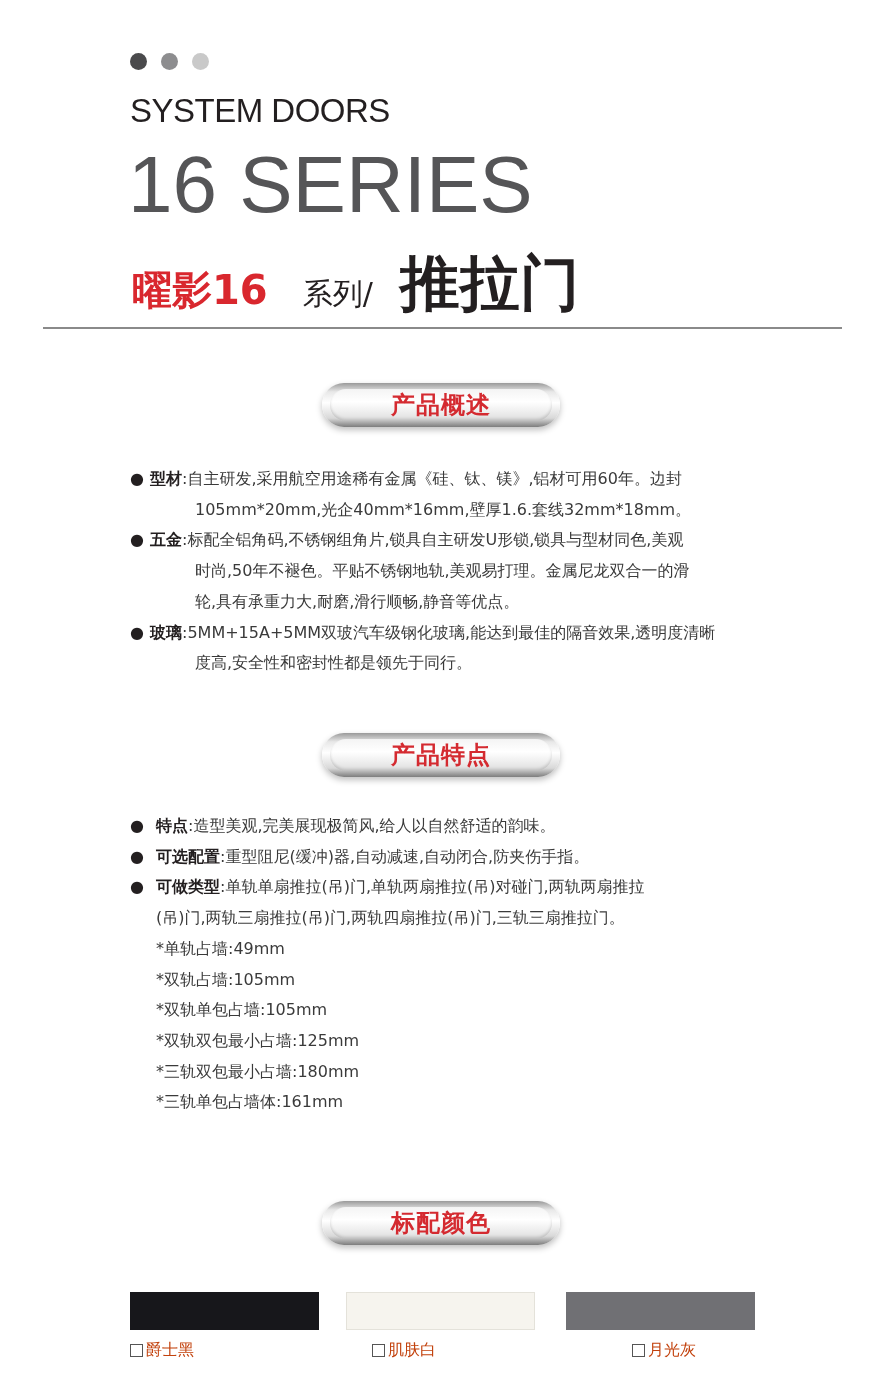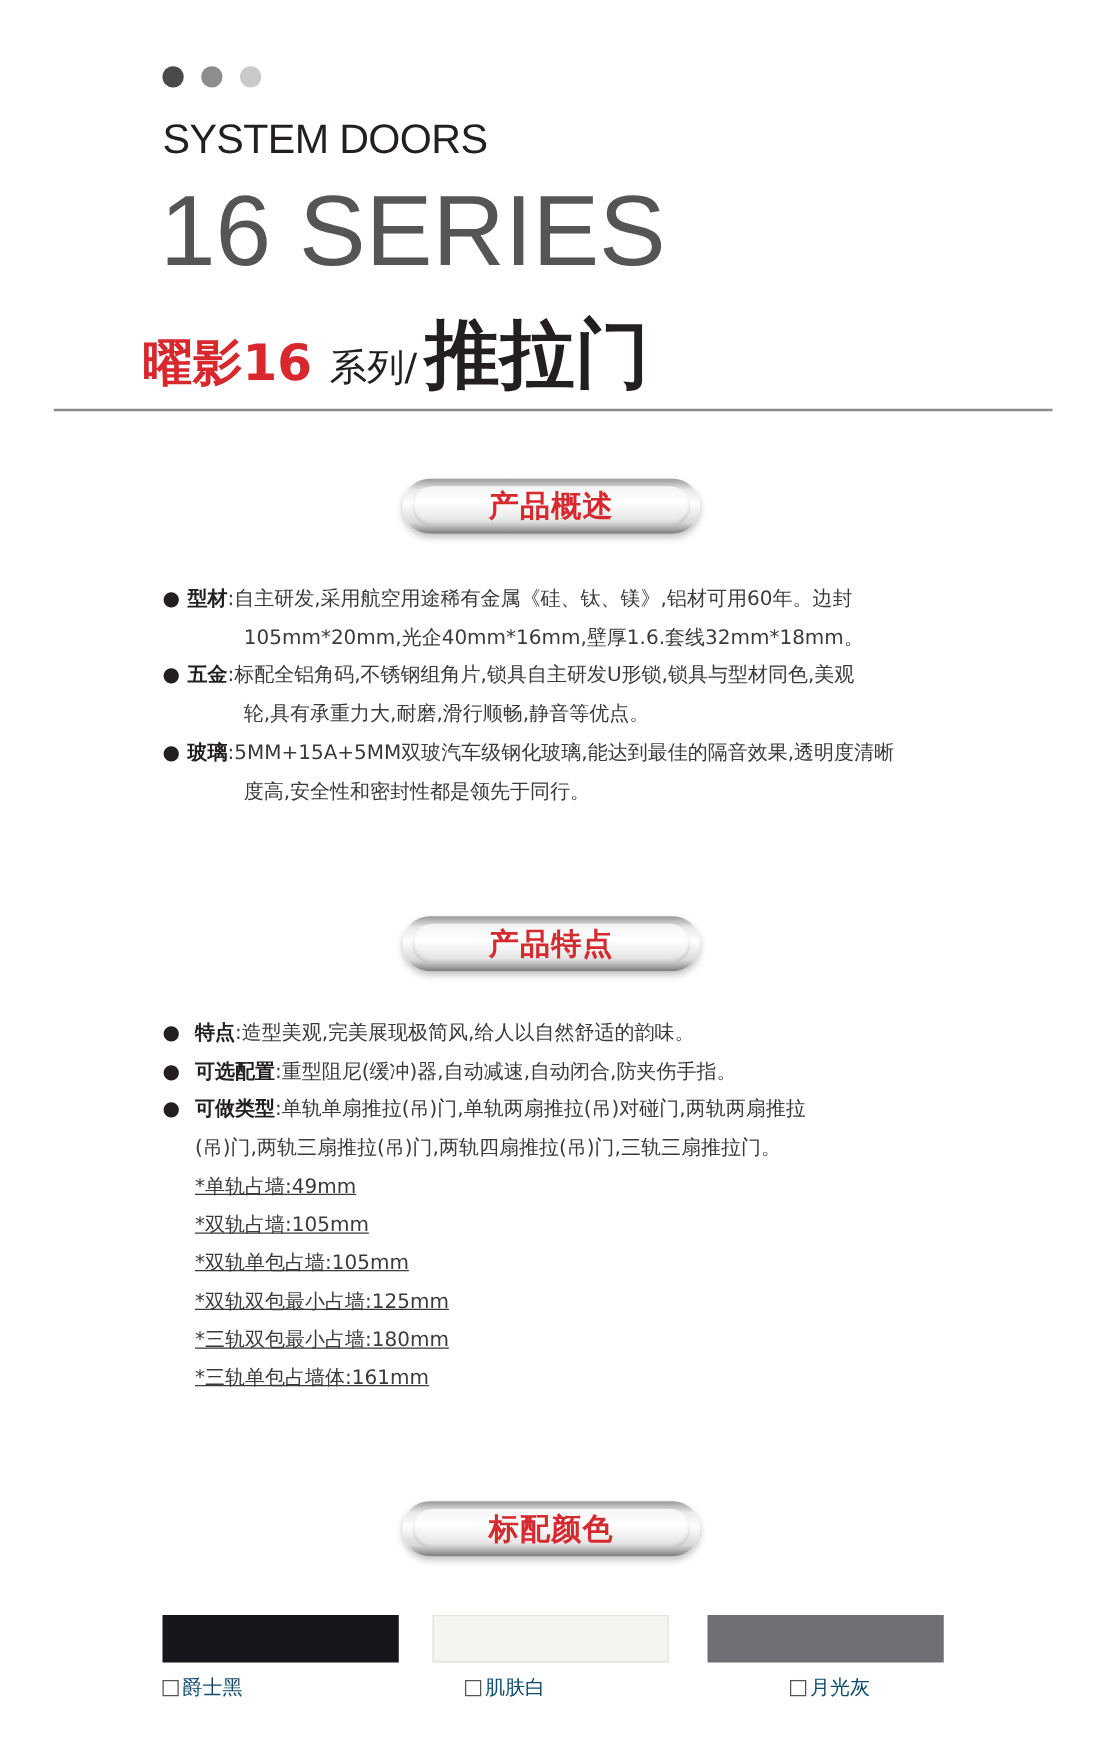--- a/index.html
+++ b/index.html
@@ -5,21 +5,21 @@
   html, body { margin: 0; padding: 0; }
   body {
     width: 885px; height: 1399px; background: #ffffff; position: relative; overflow: hidden;
     font-family: "DejaVu Sans", "Liberation Sans", sans-serif; color: #333333;
   }
   .abs { position: absolute; }
   .dots { left: 130px; top: 53px; display: flex; gap: 14px; }
   .dot { width: 17px; height: 17px; border-radius: 50%; }
   .eyebrow { left: 130px; top: 92px; font-family: "Liberation Sans", sans-serif; font-size: 33px; color: #231f20; letter-spacing: -0.5px; }
   .big-title { left: 128px; top: 140px; font-family: "Liberation Sans", sans-serif; font-weight: normal; font-size: 80px; color: #555557; letter-spacing: 0px; line-height: 90px; }
-  .subtitle { left: 114px; top: 244px; display: flex; align-items: baseline; white-space: nowrap; }
+  .subtitle { left: 132px; top: 244px; display: flex; align-items: baseline; white-space: nowrap; gap: 21px; }
   .sub-red { color: #d9272e; font-weight: bold; font-size: 40px; }
   .sub-mid { color: #231f20; font-size: 30px; margin-left: 14px; text-align: center; }
   .sub-black { color: #231f20; font-weight: bold; font-size: 60px; margin-left: 6px; }
   .divider { left: 43px; top: 327px; width: 799px; height: 2px; background: #8a8a8a; }
 
   .badge {
     left: 322px; width: 238px; height: 44px; border-radius: 27px;
     background: linear-gradient(to bottom, #9a9a9a 0%, #e8e8e8 20%, #ffffff 45%, #d8d8d8 80%, #7d7d7d 100%);
     box-shadow: 0 3px 6px rgba(0,0,0,0.25);
   }
@@ -29,26 +29,26 @@
     display: flex; align-items: center; justify-content: center;
     box-shadow: inset 0 -2px 3px rgba(0,0,0,0.15);
   }
   .badge-text { color: #d42a30; font-weight: bold; font-size: 24px; letter-spacing: 1px; }
 
   .list { left: 130px; width: 640px; font-size: 16px; line-height: 30.7px; color: #3a3a3a; }
   .item { position: relative; padding-left: 20px; }
   .item .bullet { position: absolute; left: 0; top: 0; font-size: 16px; color: #231f20; }
   .item .label { font-weight: bold; color: #231f20; }
   .indent-line { padding-left: 65px; }
-  .spec { padding-left: 26px; text-decoration: underline; }
+  .spec { padding-left: 26px; }
   .list2 { left: 130px; width: 640px; font-size: 16px; line-height: 30.7px; color: #3a3a3a; }
   .list2 .item { padding-left: 26px; }
 
   .swatch { top: 1292px; width: 189px; height: 38px; }
-  .swatch-label { top: 1340px; font-size: 16px; color: #0c4a6e; display: flex; align-items: center; }
+  .swatch-label { top: 1340px; font-size: 16px; color: #c2410c; display: flex; align-items: center; }
   .chk { display: inline-block; width: 11px; height: 11px; border: 1px solid #555; margin-right: 3px; }
 </style>
 </head>
 <body>
 
 <div class="abs dots">
   <span class="dot" style="background:#4a4a4c"></span>
   <span class="dot" style="background:#8d8d8f"></span>
   <span class="dot" style="background:#c9c9c9"></span>
 </div>
@@ -69,20 +69,21 @@
 
 <div class="abs list" style="top:464px;">
   <div class="item">
     <span class="bullet">●</span>
     <span class="label">型材</span><span>:自主研发,采用航空用途稀有金属《硅、钛、镁》,铝材可用60年。边封</span>
     <div class="indent-line" style="padding-left:45px">105mm*20mm,光企40mm*16mm,壁厚1.6.套线32mm*18mm。</div>
   </div>
   <div class="item">
     <span class="bullet">●</span>
     <span class="label">五金</span><span>:标配全铝角码,不锈钢组角片,锁具自主研发U形锁,锁具与型材同色,美观</span>
+    <div style="padding-left:45px">时尚,50年不褪色。平贴不锈钢地轨,美观易打理。金属尼龙双合一的滑</div>
     <div style="padding-left:45px">轮,具有承重力大,耐磨,滑行顺畅,静音等优点。</div>
   </div>
   <div class="item">
     <span class="bullet">●</span>
     <span class="label">玻璃</span><span>:5MM+15A+5MM双玻汽车级钢化玻璃,能达到最佳的隔音效果,透明度清晰</span>
     <div style="padding-left:45px">度高,安全性和密封性都是领先于同行。</div>
   </div>
 </div>
 
 <div class="abs badge" style="top:733px;">

